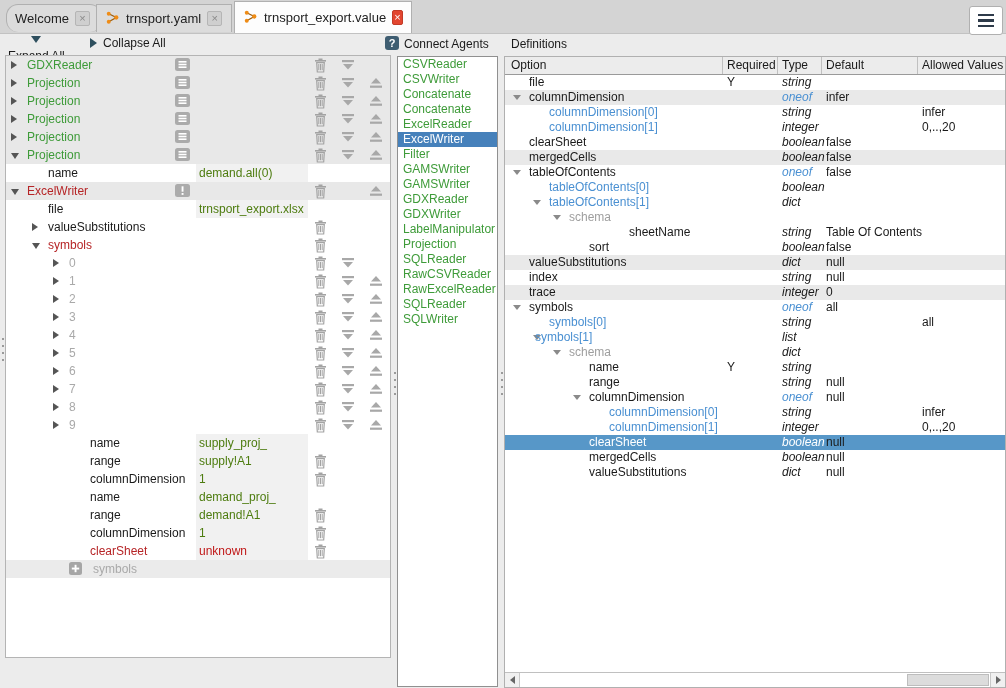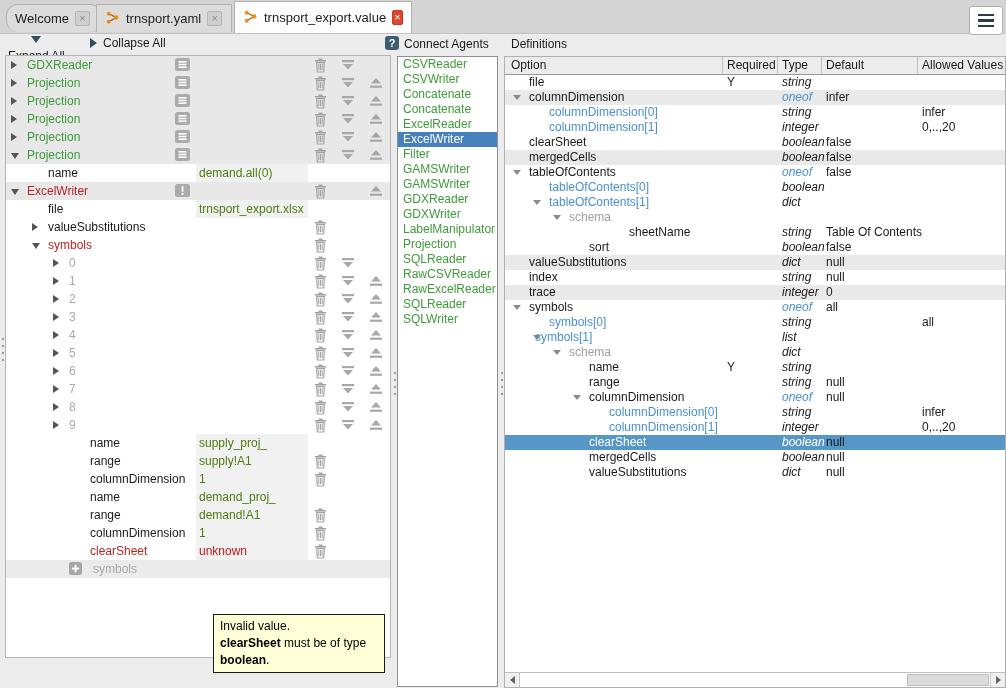--- a/index.html
+++ b/index.html
@@ -683,21 +683,20 @@
         </div>
       </div>
     </div>
 
   <div id="bottombar">
     <div id="chk"></div>
     <div id="chk-label">Add only required options</div>
     <div id="open-btn">Open As Text</div>
   </div>
 
-  <div id="tooltip"><span>Invalid value.</span><br><b>clearSheet</b><span> must be of type</span><br><b>boolean</b><span>.</span></div>
 
   <div id="agents">
       <div class="agent-item">CSVReader</div>
       <div class="agent-item">CSVWriter</div>
       <div class="agent-item">Concatenate</div>
       <div class="agent-item">Concatenate</div>
       <div class="agent-item">ExcelReader</div>
       <div class="agent-item sel">ExcelWriter</div>
       <div class="agent-item">Filter</div>
       <div class="agent-item">GAMSWriter</div>

